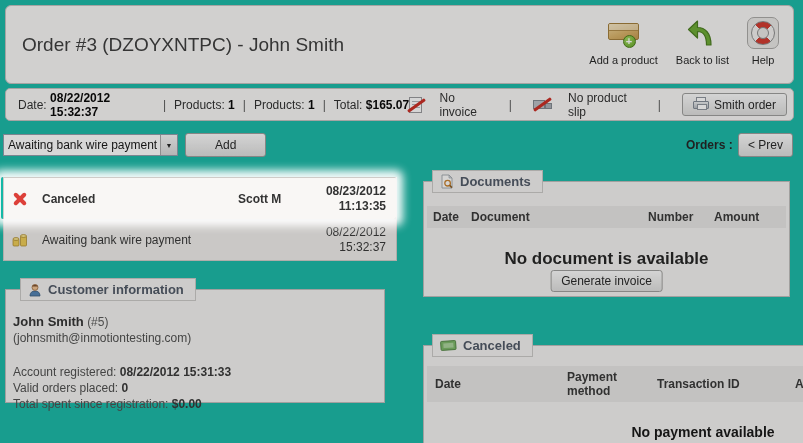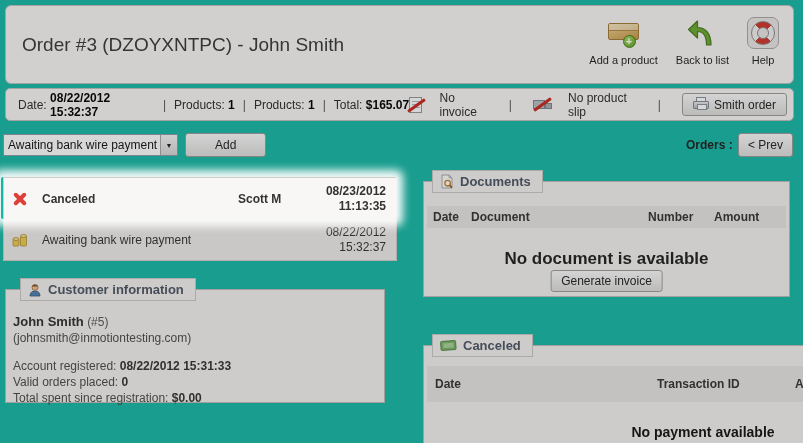--- a/index.html
+++ b/index.html
@@ -76,21 +76,21 @@
   
   .fieldset { position:absolute; background:#F3F2F0; border:1px solid #BDBCBA; }
   .legend { position:absolute; top:-12px; display:flex; align-items:center; gap:6px; background:#F3F2F0; border:1px solid #C9C8C6; padding:3px 11px 3px 7px; font-size:13px; font-weight:bold; color:#4C5563; white-space:nowrap; }
 
   .cust-fs { left:5px; top:289px; width:380px; height:114px; }
   .cust-fs .legend { left:14px; }
   .cust-body { padding:24px 10px 0 7px; font-size:12px; color:#4A4A4A; }
   .cust-name { font-size:13px; font-weight:bold; color:#2E2E2E; }
   .cust-id { font-weight:normal; font-size:12px; color:#555; }
   .cust-email { margin-top:2px; }
-  .cust-stats { margin-top:13px; line-height:16px; }
+  .cust-stats { margin-top:19px; line-height:16px; }
   .cust-stats b { color:#333; }
 
   .doc-fs { left:423px; top:181px; width:367px; height:116px; }
   .doc-fs .legend { left:8px; }
   .grid-head { position:absolute; left:3px; width:calc(100% - 6px); background:#E7E6E4; display:flex; align-items:center; font-size:12px; font-weight:bold; color:#333; }
   .doc-head { top:24px; height:22px; }
   .doc-head .c1 { margin-left:6px; width:38px; }
   .doc-head .c2 { flex:1; }
   .doc-head .c3 { width:66px; }
   .doc-head .c4 { width:72px; }
@@ -275,20 +275,21 @@
             <g transform="rotate(-4 8 6)">
               <rect x="0.8" y="2" width="15" height="9" rx="1" fill="#79B566" stroke="#4C7F3C" stroke-width="0.9"></rect>
               <rect x="3.4" y="4.2" width="10" height="4.6" fill="#A9D29A"></rect>
             </g>
           </svg>
       </span>
       <span>Canceled</span>
     </div>
     <div class="grid-head pay-head">
       <span class="pay-c1">Date</span>
+      <span class="pay-c2">Payment method</span>
       <span class="pay-c3">Transaction ID</span>
       <span class="pay-c4">Amount</span>
     </div>
     <div class="pay-empty">No payment available</div>
   </div>
 
   <div class="spotlight"></div>
 
 </div>
 

